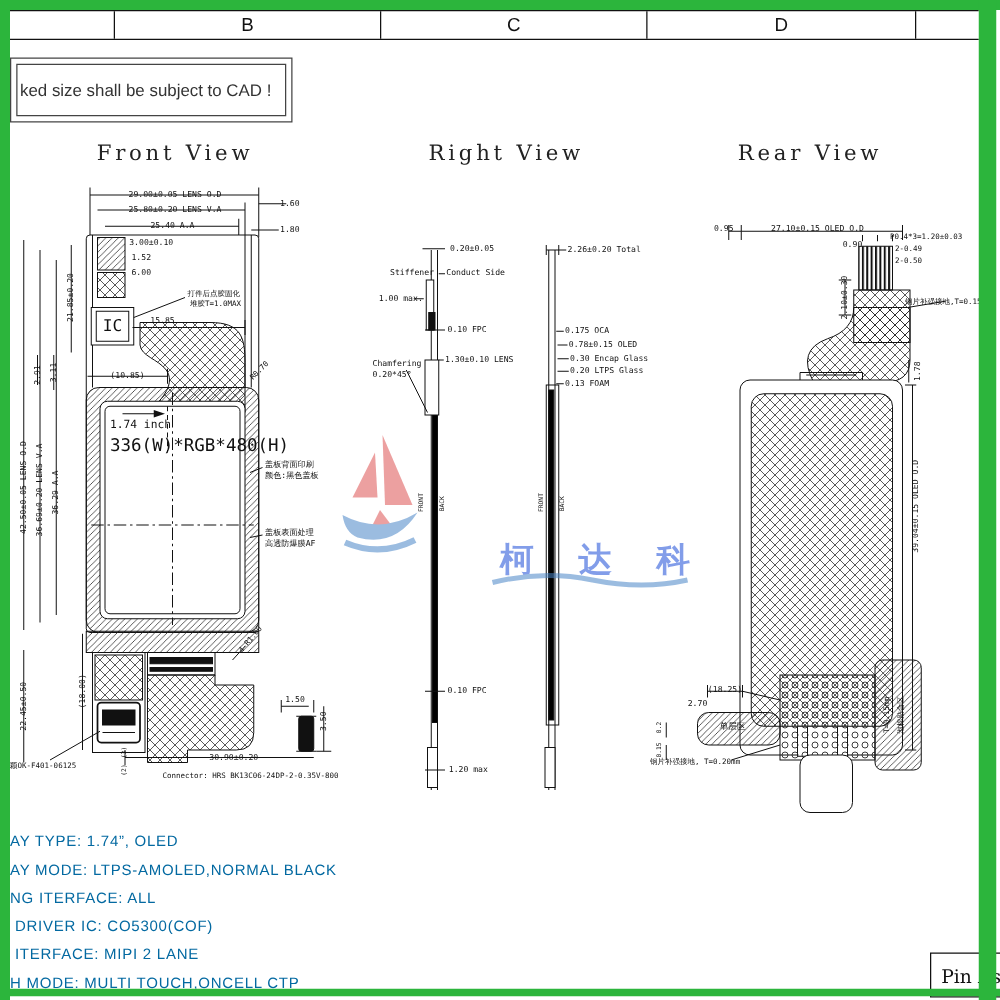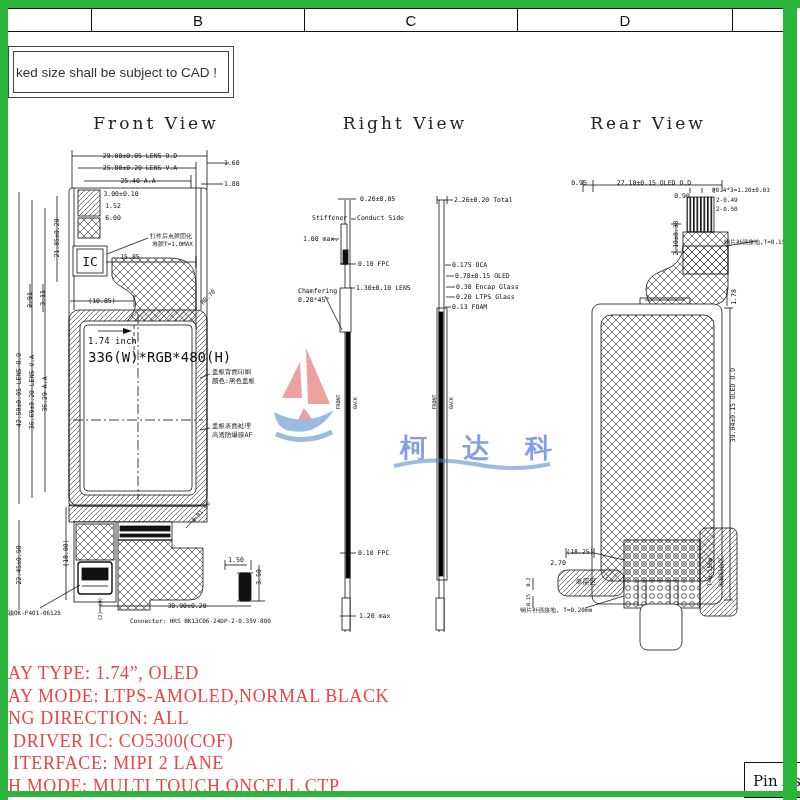--- a/index.html
+++ b/index.html
@@ -23,21 +23,21 @@
               display:flex;align-items:center;overflow:hidden;}
   .note-inner span{font-size:13.5px;color:#333;white-space:pre;margin-left:2px;}
   
   .vtitle{position:absolute;z-index:3;font-family:"DejaVu Serif",serif;font-size:17px;
           letter-spacing:3px;color:#222;transform:translateX(-50%);white-space:pre;}
   
   #annots span.dim{position:absolute;z-index:3;font-family:"DejaVu Sans Mono",monospace;
      color:#111;white-space:pre;line-height:1;}
   
   .specs{position:absolute;left:8px;top:662px;z-index:3;}
-  .spec-line{font-size:18px;letter-spacing:.6px;color:#ef4444;white-space:pre;height:22.6px;line-height:22.6px;font-family:Liberation Serif, serif;}
+  .spec-line{font-size:12px;letter-spacing:.6px;color:#0369a1;white-space:pre;height:22.6px;line-height:22.6px;}
   
   .pin-box{position:absolute;left:744px;top:762px;width:70px;height:34px;border:1.5px solid #111;
            background:#fff;z-index:4;}
   .pin-box span{position:absolute;left:8px;top:9px;font-family:"DejaVu Serif",serif;font-size:15px;white-space:pre;}
   
   .watermark{position:absolute;left:272px;top:338px;width:290px;height:130px;z-index:2;opacity:.55;}
   .wm-sail{position:absolute;left:0;top:8px;}
   .wm-brand{position:absolute;left:62px;top:38px;font-size:47px;font-weight:bold;
             letter-spacing:1px;color:#7b93a9;font-family:"Liberation Sans",sans-serif;}
   .wm-cn{position:absolute;left:128px;top:92px;font-size:27px;font-weight:bold;color:#1d4ed8;
@@ -170,21 +170,21 @@
     <span class="col-letter" style="left:403px;">C</span>
     <span class="col-letter" style="left:617px;">D</span>
   </div>
 
   <div class="note-box">
     <div class="note-inner">
       <span>ked size shall be subject to CAD !</span>
     </div>
   </div>
 
-  <span class="vtitle" style="left:156px;top:113px;text-align:right;">Front View</span>
+  <span class="vtitle" style="left:140px;top:113px;text-align:right;">Front View</span>
   <span class="vtitle" style="left:405px;top:113px;">Right View</span>
   <span class="vtitle" style="left:648px;top:113px;">Rear View</span>
 
   <div id="annots">
       <span class="dim" style="left: 140px; top: 156px; font-size: 6.5px; transform: translate(-50%, -50%);">29.00±0.05 LENS O.D</span>
       <span class="dim" style="left: 140px; top: 168px; font-size: 6.5px; transform: translate(-50%, -50%);">25.80±0.20 LENS V.A</span>
       <span class="dim" style="left: 138px; top: 181px; font-size: 6.5px; transform: translate(-50%, -50%);">25.40 A.A</span>
       <span class="dim" style="left: 224px; top: 163px; font-size: 6.5px; transform: translate(0px, -50%);">1.60</span>
       <span class="dim" style="left: 224px; top: 184px; font-size: 6.5px; transform: translate(0px, -50%);">1.80</span>
       <span class="dim" style="left: 121px; top: 194px; font-size: 6.5px; transform: translate(-50%, -50%);">3.00±0.10</span>
@@ -254,21 +254,21 @@
       <span class="dim" style="left: 721px; top: 572px; font-size: 6px; transform: translate(-50%, -50%) rotate(-90deg);">泡棉贴合区</span>
       <span class="dim" style="left: 710px; top: 572px; font-size: 6px; transform: translate(-50%, -50%) rotate(-90deg);">T=0.15mm</span>
       <span class="dim" style="left: 520px; top: 610px; font-size: 6px; transform: translate(0px, -50%);">钢片补强接地, T=0.20mm</span>
       <span class="dim" style="left: 528px; top: 582px; font-size: 5px; transform: translate(-50%, -50%) rotate(-90deg);">0.2</span>
       <span class="dim" style="left: 528px; top: 600px; font-size: 5px; transform: translate(-50%, -50%) rotate(-90deg);">0.15</span>
     </div>
 
   <div class="specs" id="specs">
       <div class="spec-line">AY TYPE: 1.74”, OLED</div>
       <div class="spec-line">AY MODE: LTPS-AMOLED,NORMAL BLACK</div>
-      <div class="spec-line">NG DIRECTION: ALL</div>
+      <div class="spec-line">NG ITERFACE: ALL</div>
       <div class="spec-line"> DRIVER IC: CO5300(COF)</div>
       <div class="spec-line"> ITERFACE: MIPI 2 LANE</div>
       <div class="spec-line">H MODE: MULTI TOUCH,ONCELL CTP</div>
     </div>
 
   <div class="pin-box">
     <span>Pin As</span>
   </div>
 
   <div class="g-top" style="background: rgb(44, 181, 60);"></div>

